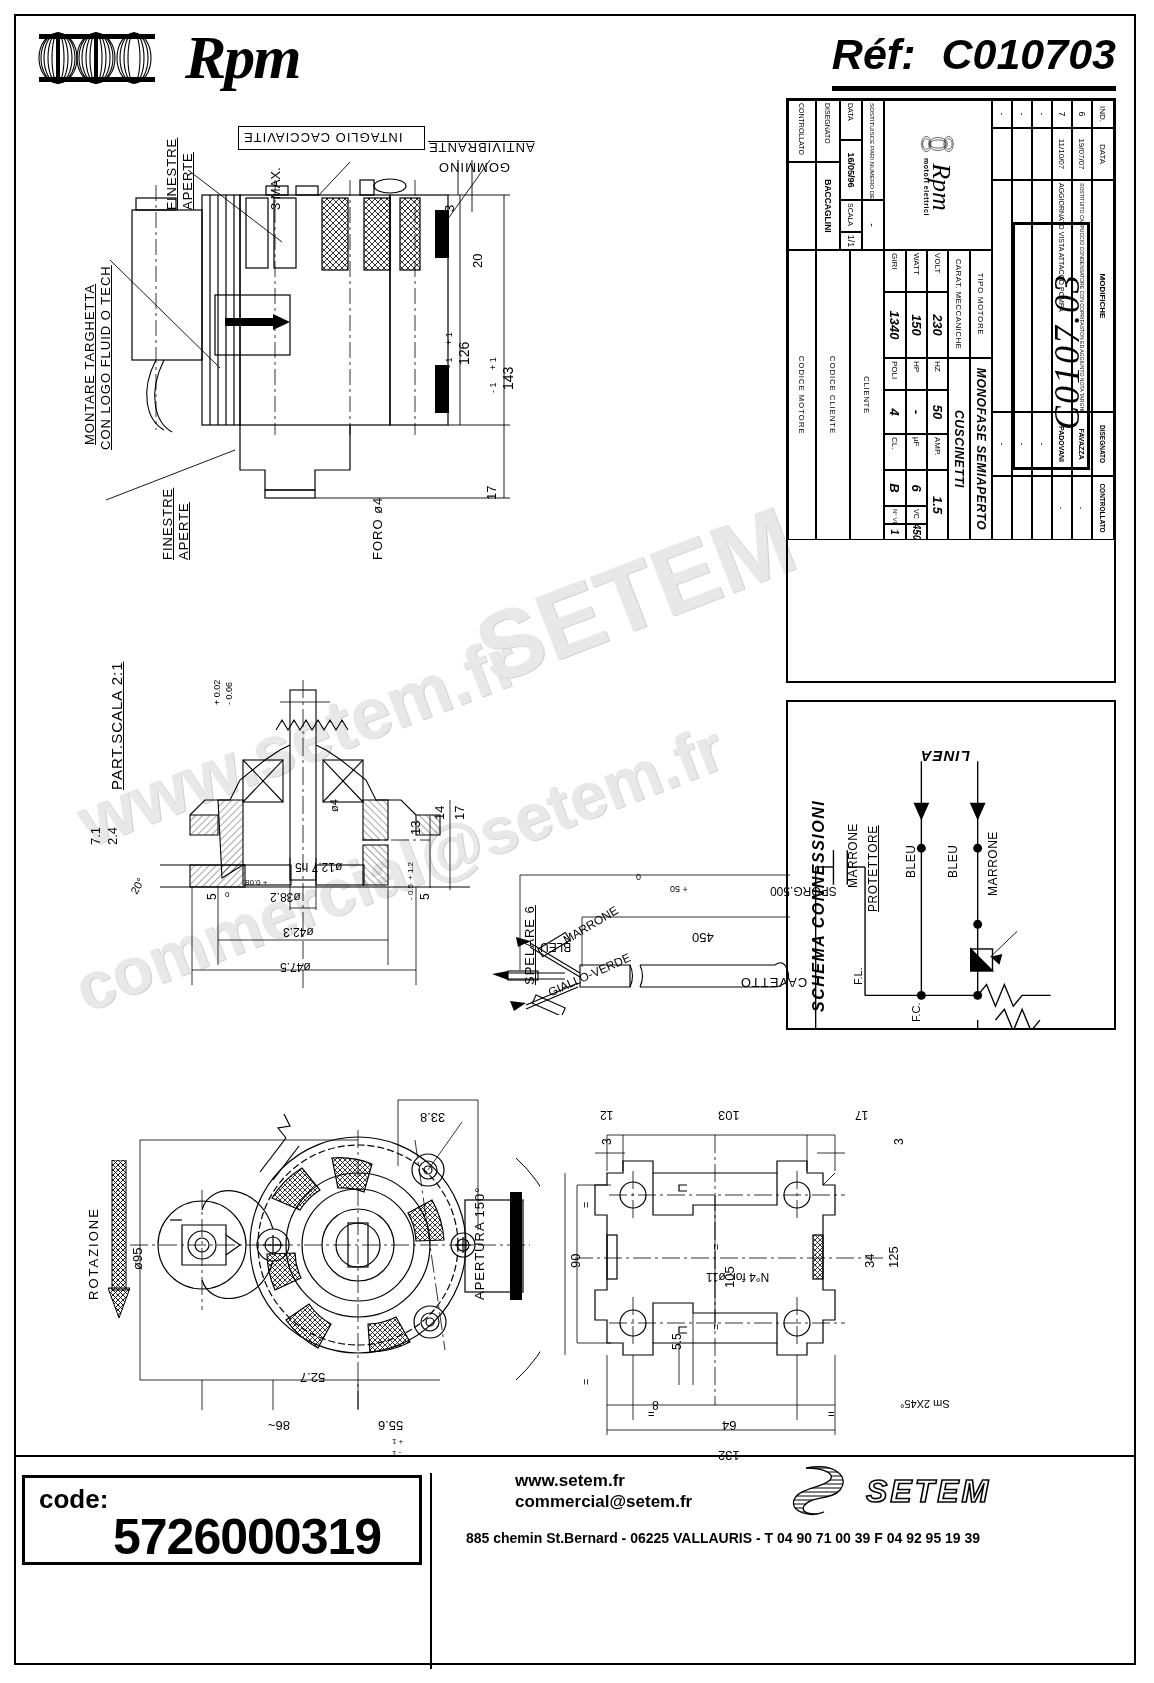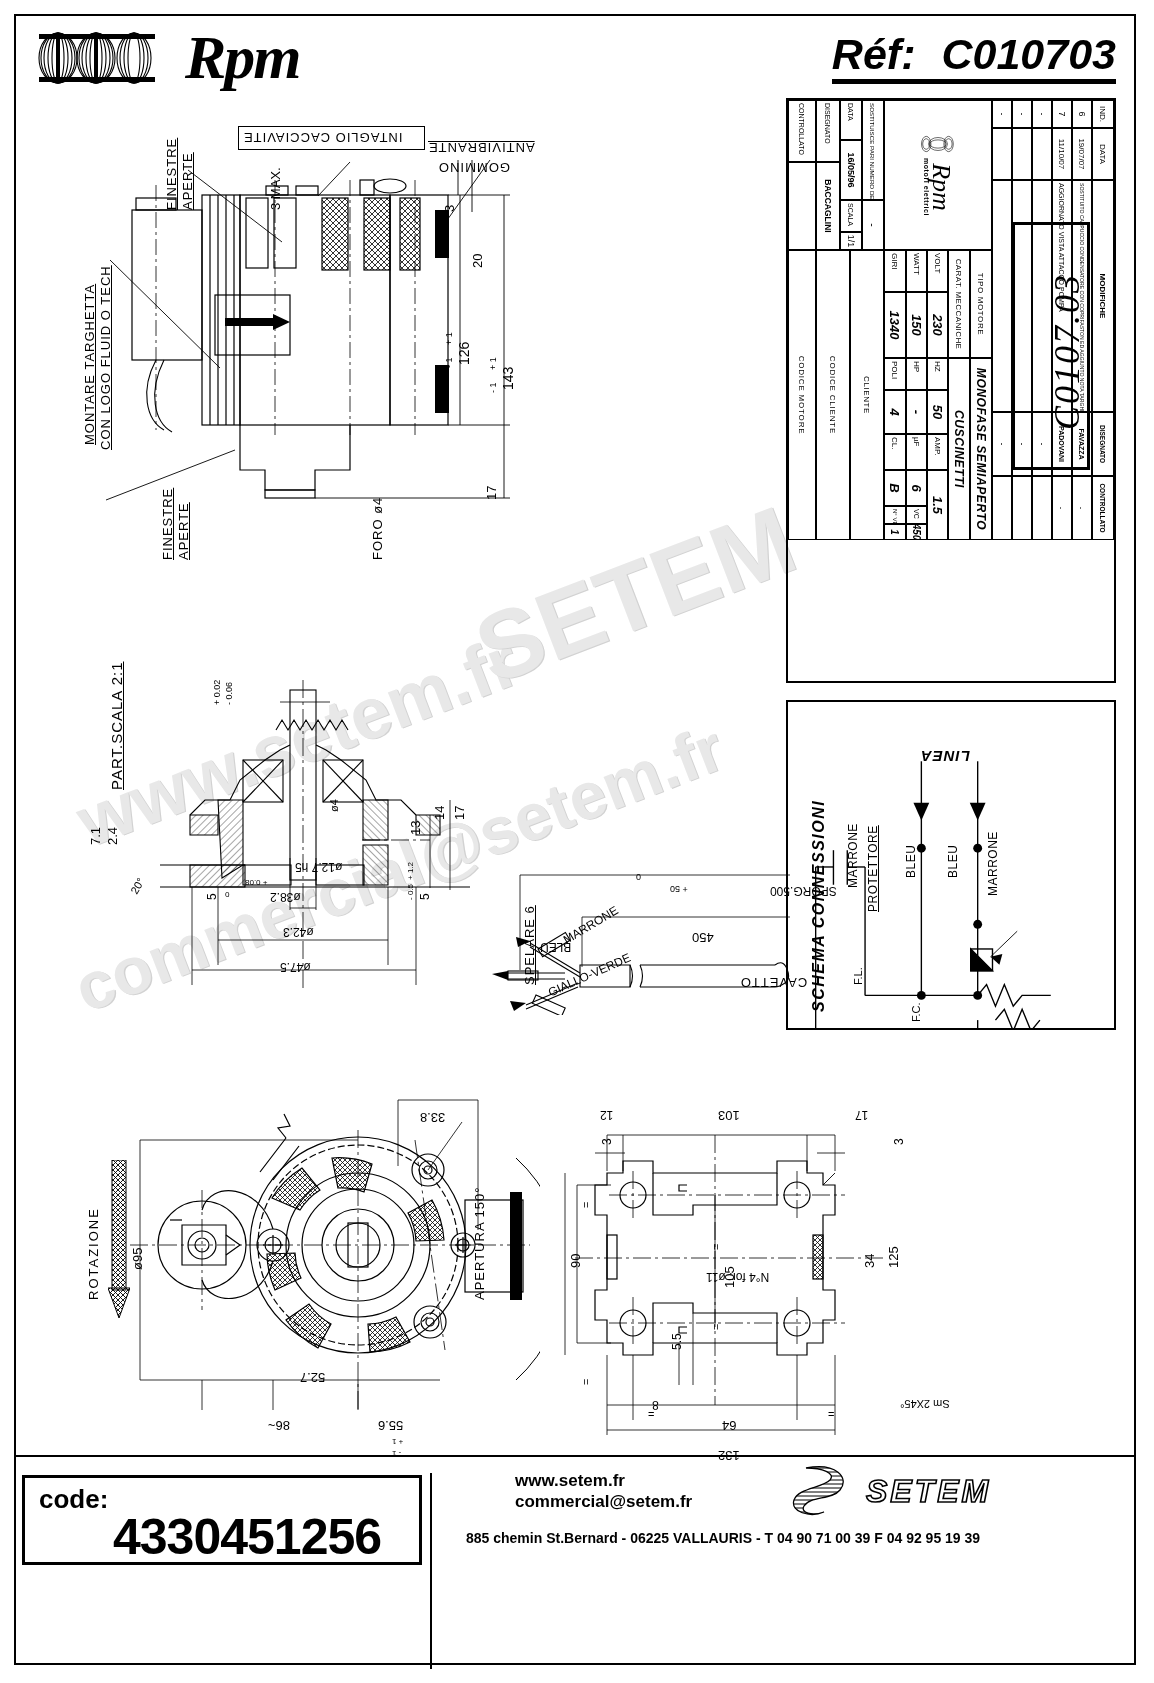--- a/index.html
+++ b/index.html
@@ -28,21 +28,21 @@
   #rpm-word{
     position:absolute;left:185px;top:22px;
     font-family:"Liberation Serif",serif;
     font-size:62px;font-weight:bold;font-style:italic;
     letter-spacing:-2px;
   }
   #ref-block{
     position:absolute;right:38px;top:30px;
     font-family:"Liberation Sans",sans-serif;
     font-size:43px;font-weight:bold;font-style:italic;
-    border-bottom:5px solid #000;padding-bottom:0;
+    border-bottom:5px solid #000;padding-bottom:7px;
   }
   #ref-block .refnum{margin-left:26px;}
 
   
   .wm{
     position:absolute;
     color:#e8e8e8;
     font-weight:bold;
     font-family:"Liberation Sans",sans-serif;
     pointer-events:none;
@@ -718,21 +718,21 @@
   <div class="lbl" style="left:648px;top:1408px;font-size:11px;">=</div>
   <div class="lbl" style="left:828px;top:1408px;font-size:11px;">=</div>
   <div class="lbl r90" style="left:580px;top:1208px;font-size:11px;">=</div>
   <div class="lbl r90" style="left:580px;top:1385px;font-size:11px;">=</div>
   <div class="lbl r90" style="left:710px;top:1250px;font-size:11px;">=</div>
   <div class="lbl r90" style="left:710px;top:1330px;font-size:11px;">=</div>
 
   <div class="sep-line"></div>
   <div id="code-box">
     <div id="code-lab">code:</div>
-    <div id="code-num">4330451256</div>
+    <div id="code-num">5726000319</div>
   </div>
   <div id="footdiv"></div>
   <div id="foot-web">www.setem.fr</div>
   <div id="foot-mail">commercial@setem.fr</div>
   <div id="foot-addr">885 chemin St.Bernard  -  06225 VALLAURIS  -  T 04 90 71 00 39   F 04 92 95 19 39</div>
 
   <svg id="setem-logo" viewBox="0 0 250 54">
     <defs>
         <pattern id="swirl" width="4" height="4" patternUnits="userSpaceOnUse">
       <path d="M0 2 L4 2" stroke="#000" stroke-width="1"></path>

